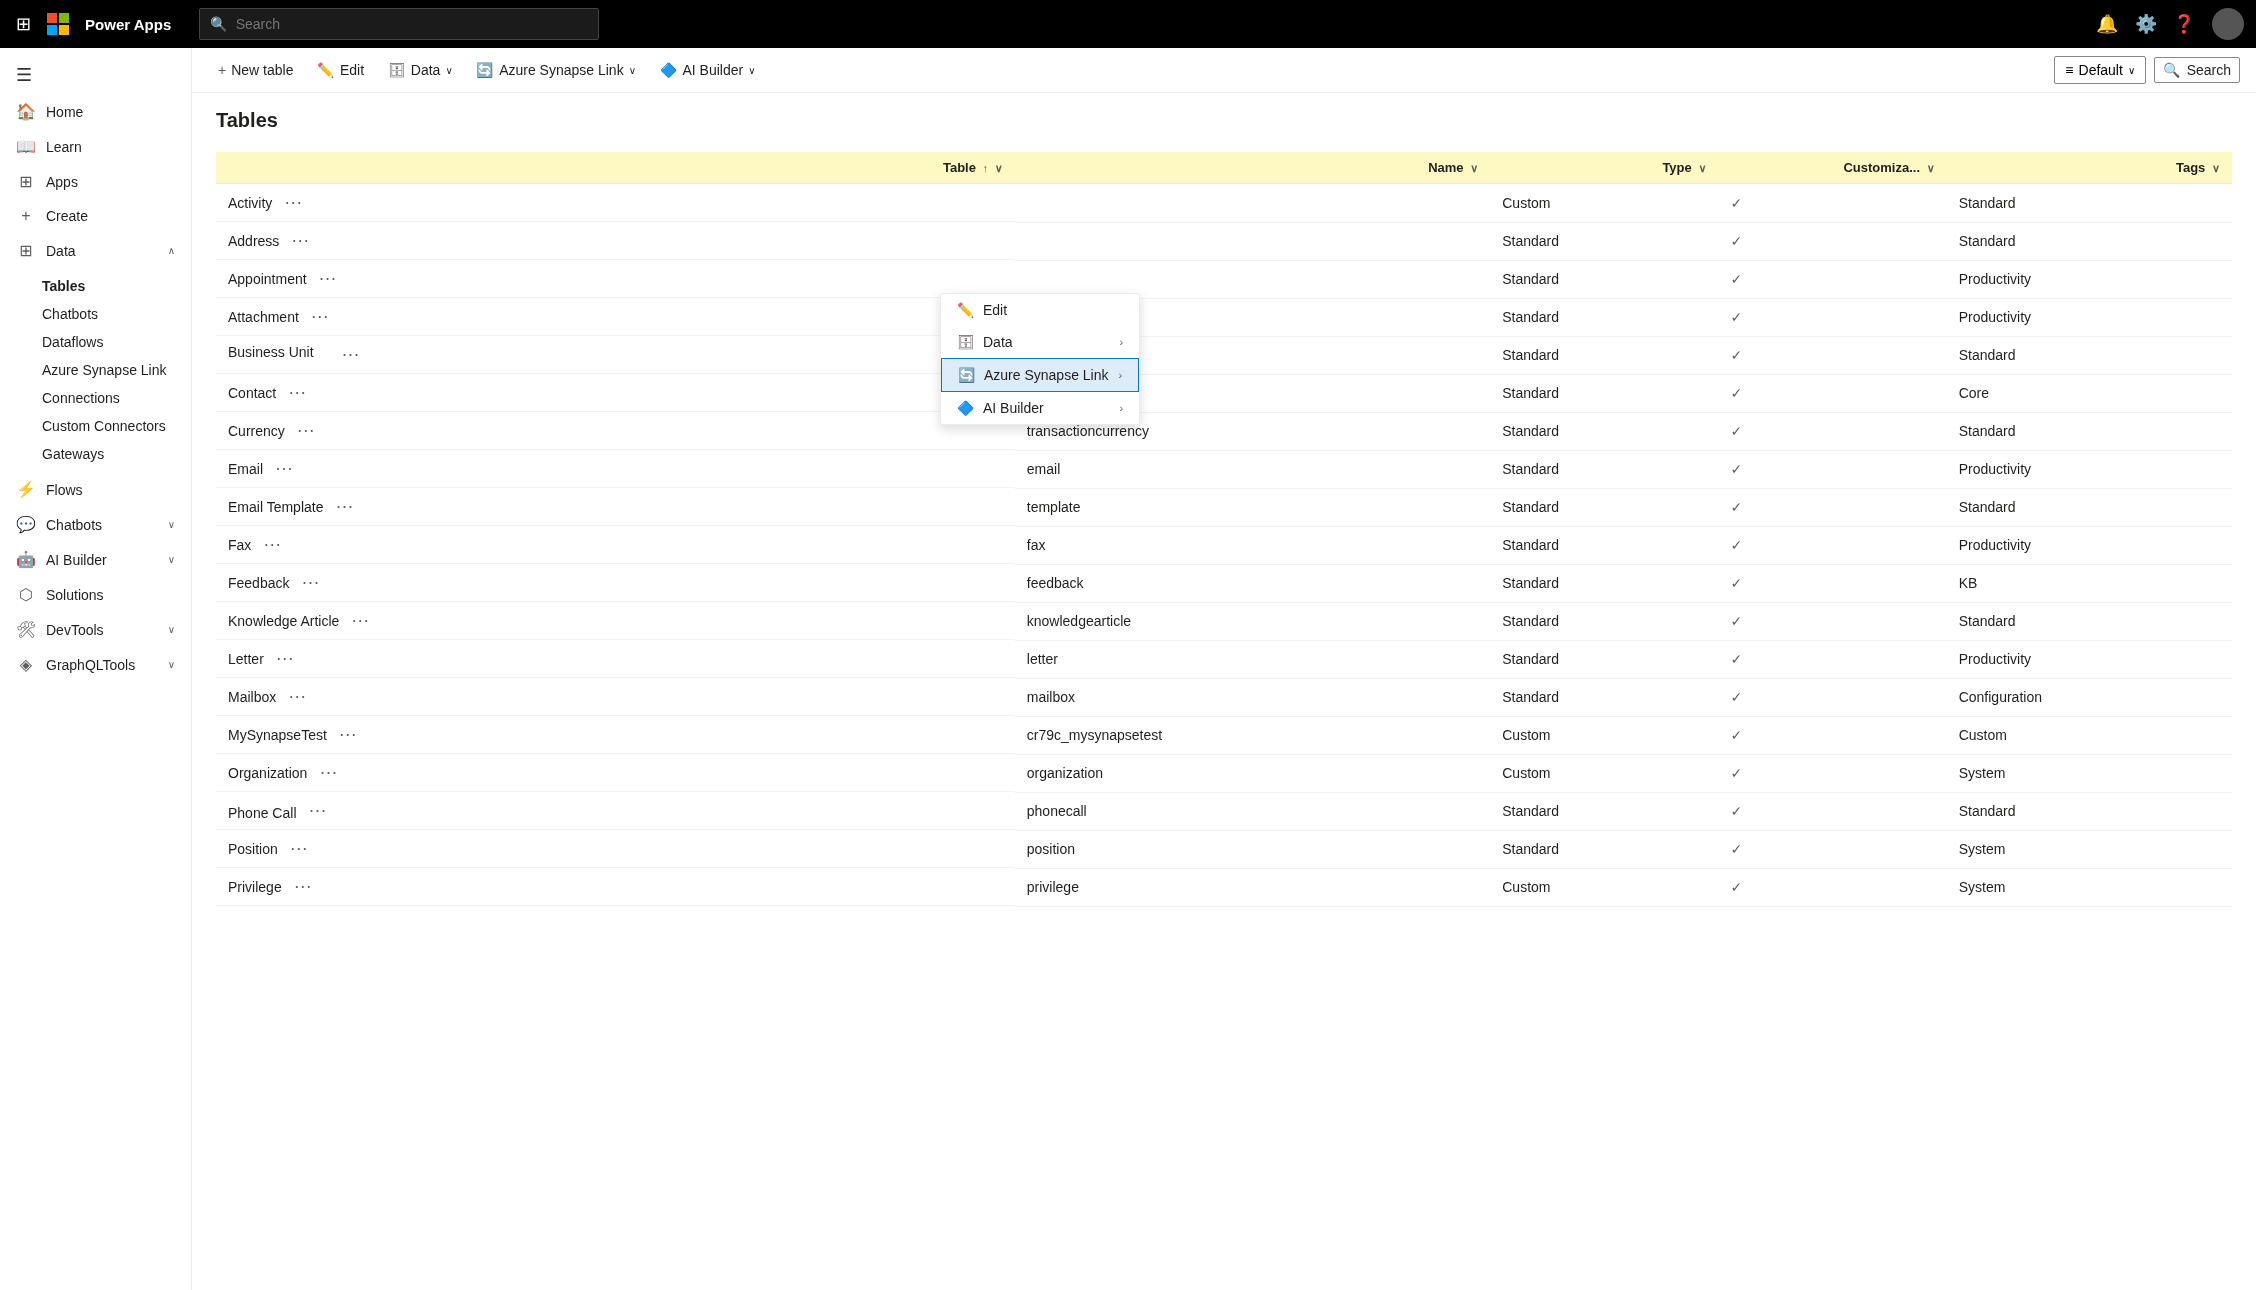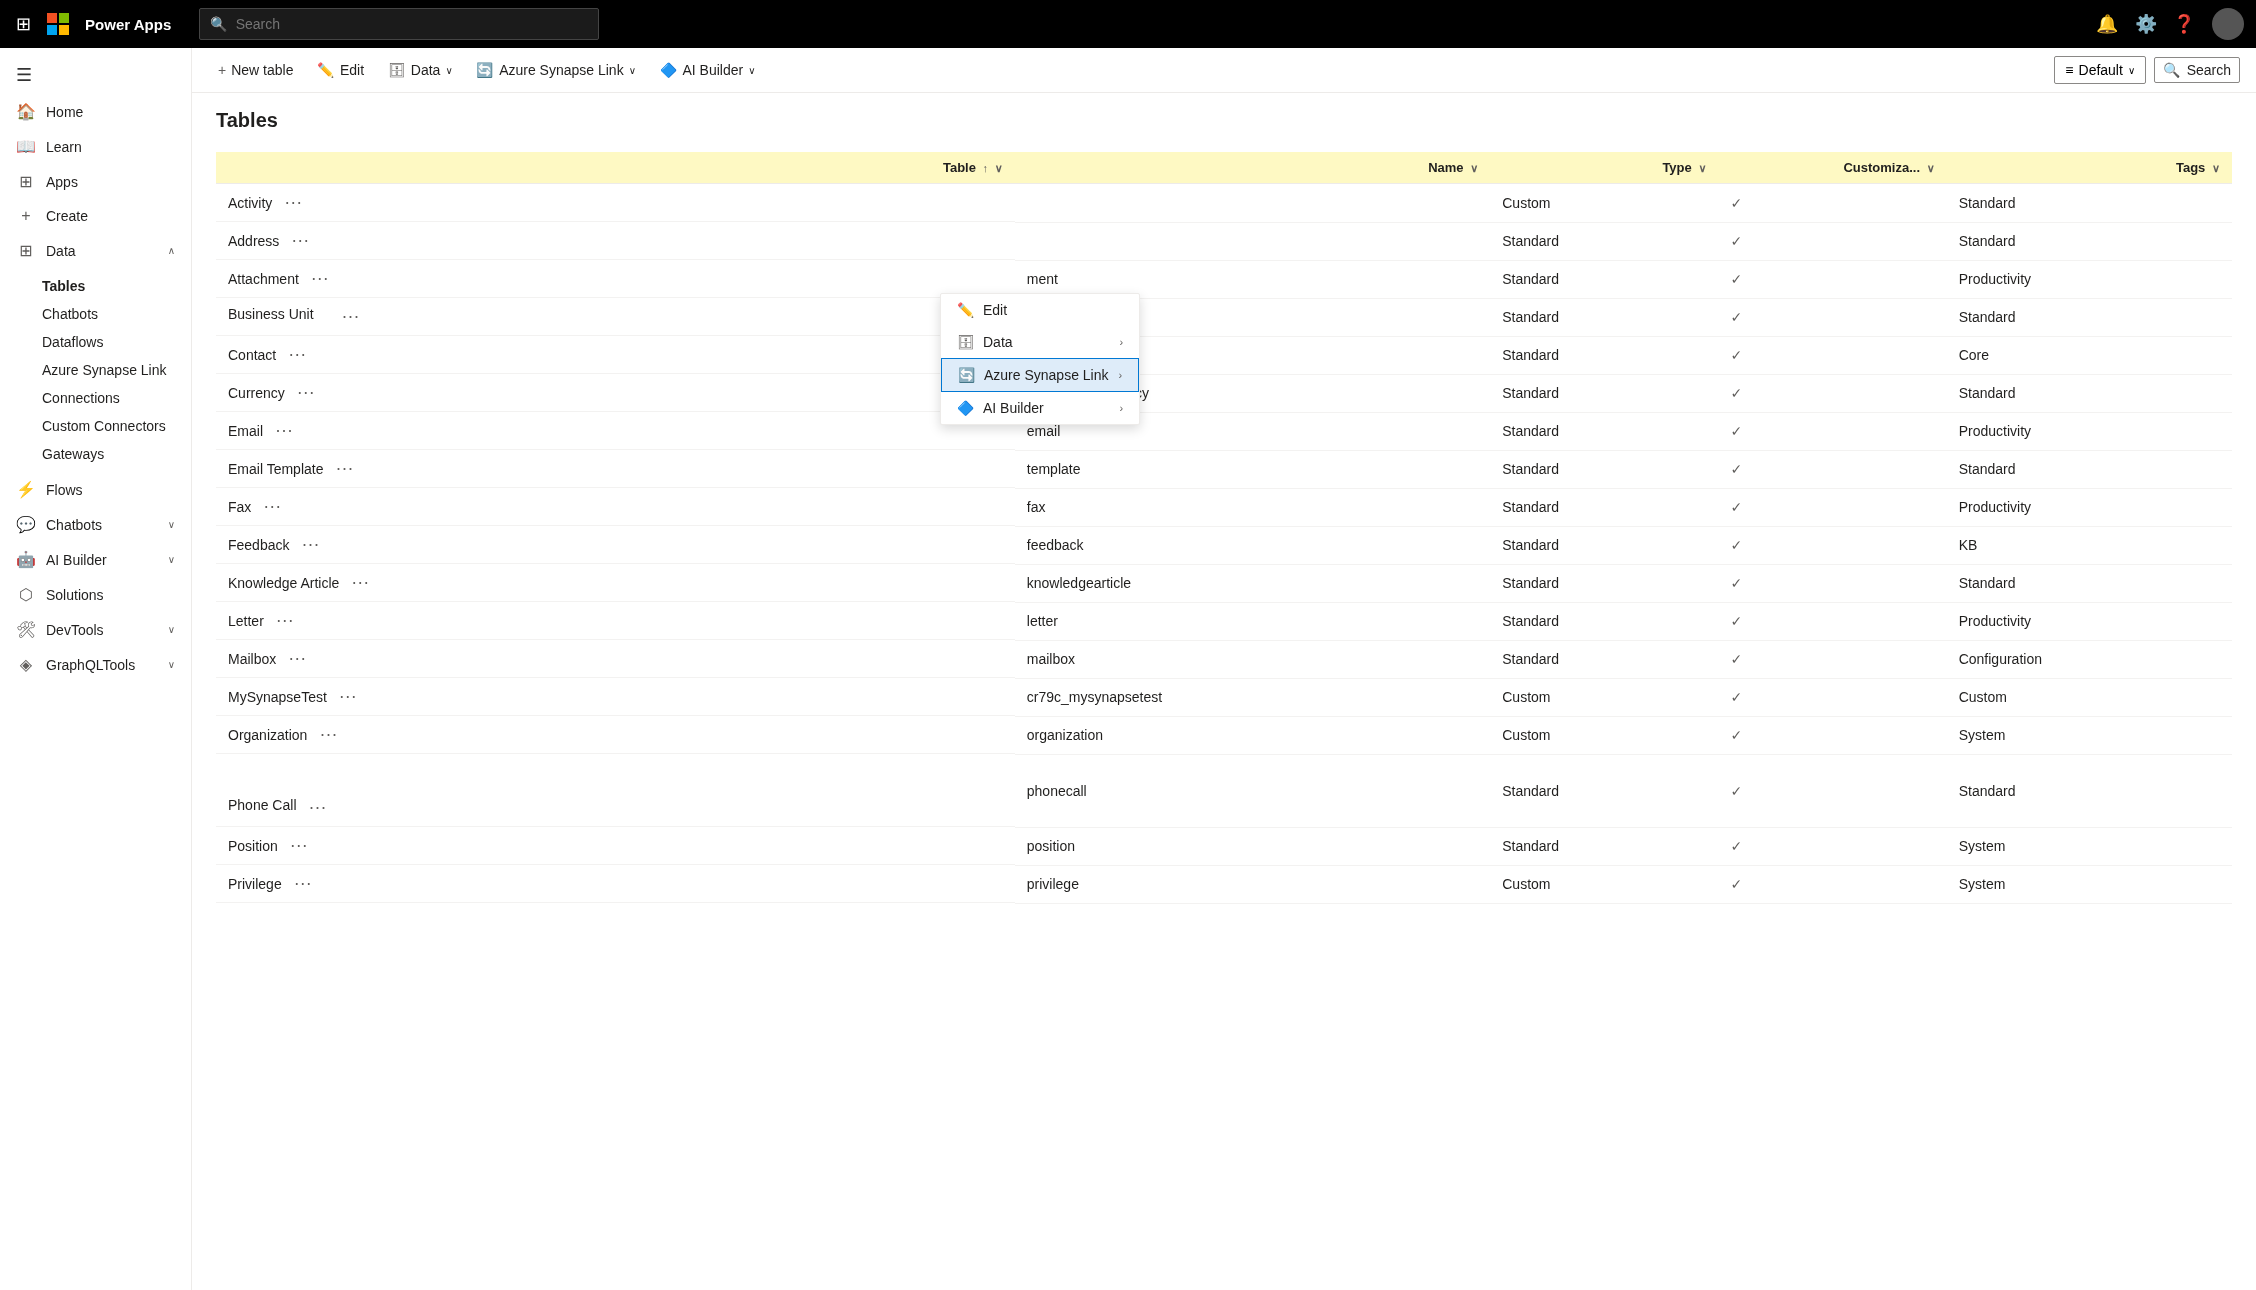--- a/index.html
+++ b/index.html
@@ -285,20 +285,30 @@
                 <span>Address</span>
                 <button class="dots-btn">···</button>
               </td>
               <td></td>
               <td>Standard</td>
               <td><span class="checkmark">✓</span></td>
               <td>Standard</td>
             </tr>
             <tr>
               <td style="display: flex; align-items: center; gap: 8px;">
+                <span>Appointment</span>
+                <button class="dots-btn">···</button>
+              </td>
+              <td></td>
+              <td>Standard</td>
+              <td><span class="checkmark">✓</span></td>
+              <td>Productivity</td>
+            </tr>
+            <tr>
+              <td style="display: flex; align-items: center; gap: 8px;">
                 <span>Attachment</span>
                 <button class="dots-btn">···</button>
               </td>
               <td>ment</td>
               <td>Standard</td>
               <td><span class="checkmark">✓</span></td>
               <td>Productivity</td>
             </tr>
             <tr>
               <td style="display: flex; gap: 24px;">
@@ -414,21 +424,21 @@
               <td style="display: flex; align-items: center; gap: 8px;">
                 <span>Organization</span>
                 <button class="dots-btn">···</button>
               </td>
               <td>organization</td>
               <td>Custom</td>
               <td><span class="checkmark">✓</span></td>
               <td>System</td>
             </tr>
             <tr>
-              <td style="display: flex; align-items: flex-start; gap: 8px; margin-top: 35px;">
+              <td style="display: flex; align-items: flex-end; gap: 8px;">
                 <span>Phone Call</span>
                 <button class="dots-btn">···</button>
               </td>
               <td>phonecall</td>
               <td>Standard</td>
               <td><span class="checkmark">✓</span></td>
               <td>Standard</td>
             </tr>
             <tr>
               <td style="display: flex; align-items: center; gap: 8px;">

